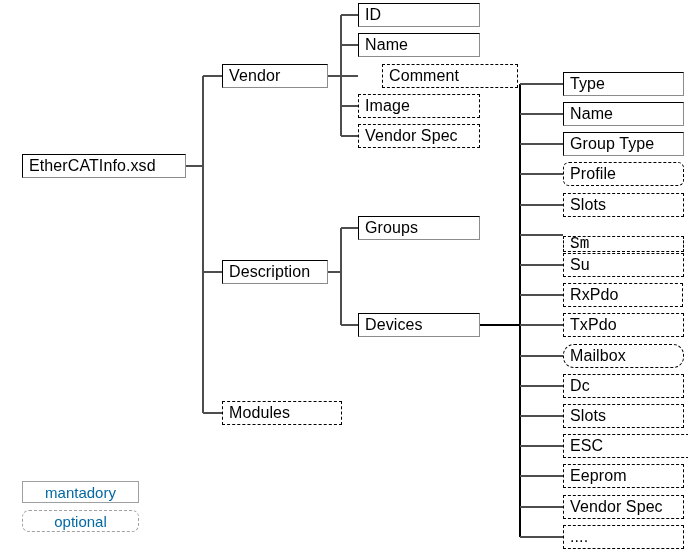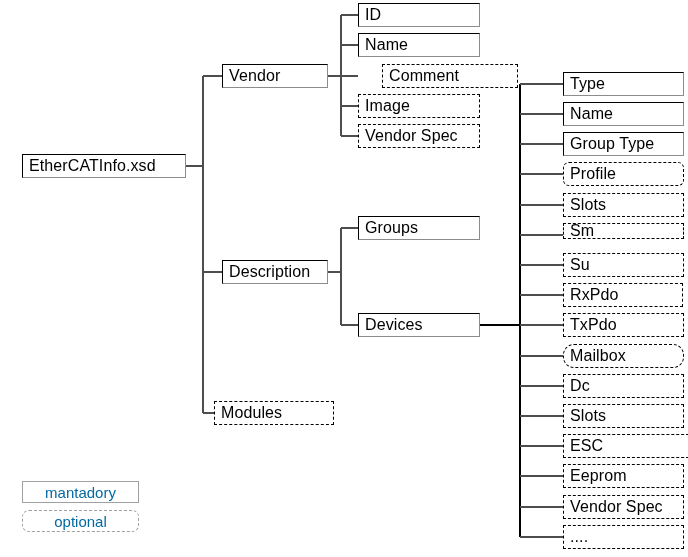--- a/index.html
+++ b/index.html
@@ -110,21 +110,21 @@
   <div id="nodes-layer">
       <div class="node mandatory" style="left: 22px; top: 154px; width: 164px; height: 24px;">
         <span>EtherCATInfo.xsd</span>
       </div>
       <div class="node mandatory" style="left: 222px; top: 64px; width: 106px; height: 24px;">
         <span>Vendor</span>
       </div>
       <div class="node mandatory" style="left: 222px; top: 260px; width: 106px; height: 24px;">
         <span>Description</span>
       </div>
-      <div class="node optional" style="left: 214px; top: 401px; width: 120px; height: 24px; align-items: center;">
+      <div class="node optional" style="left: 222px; top: 401px; width: 120px; height: 24px; align-items: center;">
         <span>Modules</span>
       </div>
       <div class="node mandatory" style="left: 358px; top: 3px; width: 122px; height: 24px;">
         <span>ID</span>
       </div>
       <div class="node mandatory" style="left: 358px; top: 33px; width: 122px; height: 24px;">
         <span>Name</span>
       </div>
       <div class="node optional" style="left: 358px; top: 64px; width: 136px; height: 24px; margin-left: 24px;">
         <span>Comment</span>
@@ -149,21 +149,21 @@
       </div>
       <div class="node mandatory" style="left: 563px; top: 132px; width: 121px; height: 24px;">
         <span>Group Type</span>
       </div>
       <div class="node optional" style="left: 563px; top: 162px; width: 121px; height: 24px; border-radius: 6px;">
         <span>Profile</span>
       </div>
       <div class="node optional" style="left: 563px; top: 193px; width: 121px; height: 24px;">
         <span>Slots</span>
       </div>
-      <div class="node optional" style="left: 563px; top: 223px; width: 121px; height: 16px;">
+      <div class="node optional" style="left: 563px; top: 236px; width: 121px; height: 16px; font-family: Liberation Mono, monospace;">
         <span>Sm</span>
       </div>
       <div class="node optional" style="left: 563px; top: 253px; width: 121px; height: 24px;">
         <span>Su</span>
       </div>
       <div class="node optional" style="left: 563px; top: 283px; width: 120px; height: 24px;">
         <span>RxPdo</span>
       </div>
       <div class="node optional" style="left: 563px; top: 313px; width: 121px; height: 24px;">
         <span>TxPdo</span>

